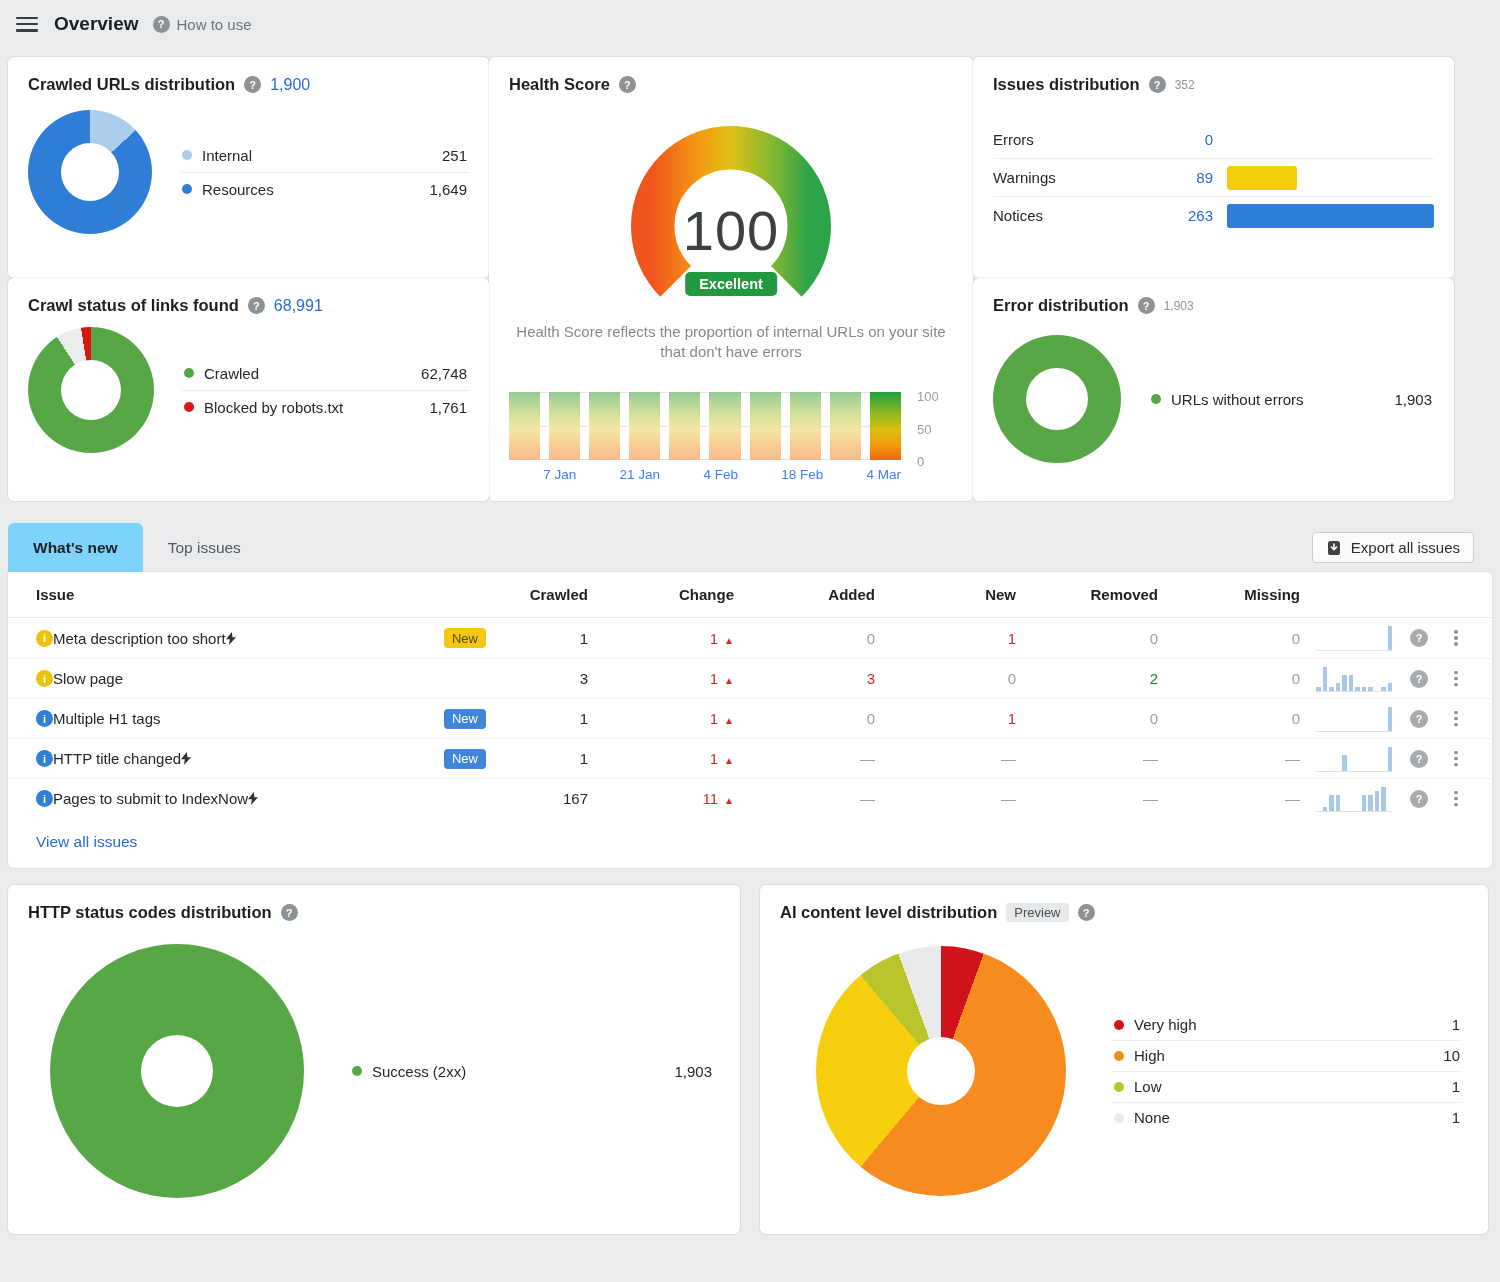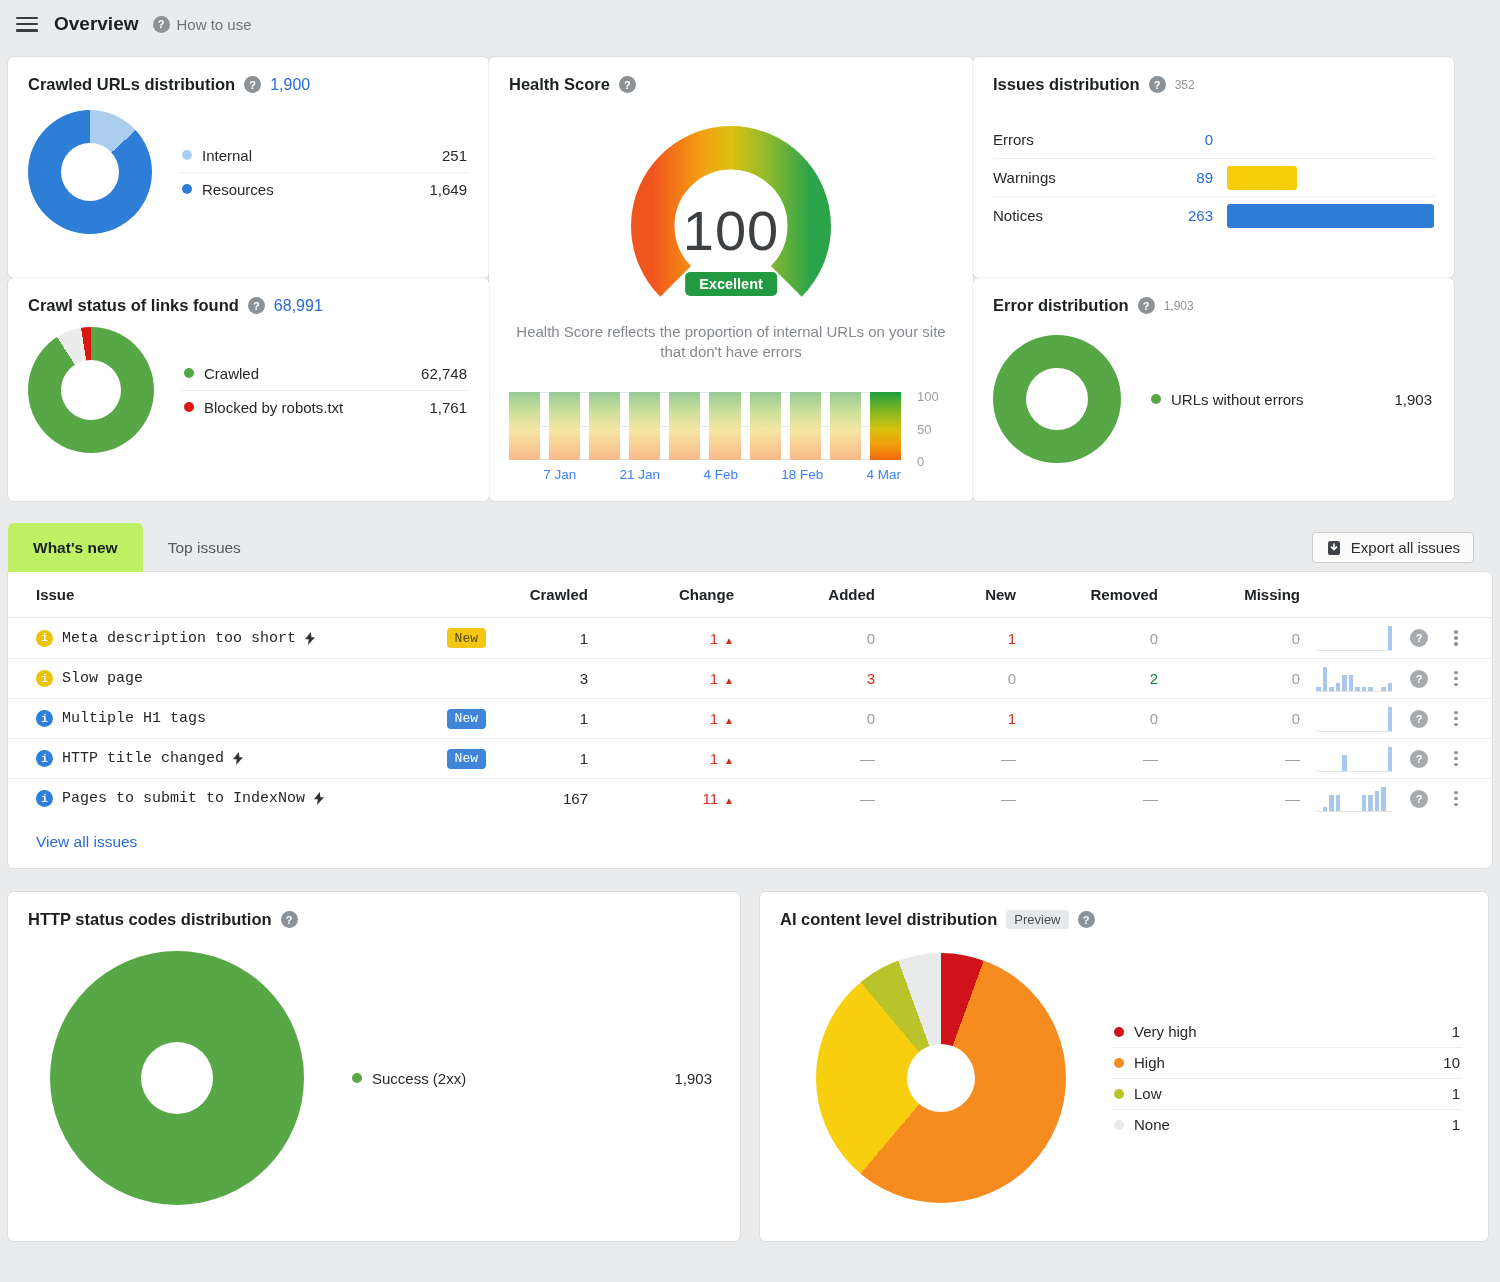--- a/index.html
+++ b/index.html
@@ -63,32 +63,32 @@
   .hbar-row { display: grid; grid-template-columns: 150px 56px 1fr; align-items: center; height: 38px; gap: 14px; }
   .hbar-row + .hbar-row { border-top: 1px solid #eceeef; }
   .hbar-label { color: #26292b; }
   .hbar-val { text-align: right; color: #2a6cd5; cursor: pointer; }
   .hbar-track { height: 24px; position: relative; }
   .hbar-fill { height: 100%; border-radius: 3px; }
   
   .issues-panel { margin-top: 22px; }
   .tabs-row { display: flex; align-items: center; height: 49px; }
   .tab { padding: 0 25px; height: 49px; display: flex; align-items: center; font-size: 15.5px; color: #54585c; cursor: pointer; }
-  .tab.active { background: #bef264; border-radius: 6px 6px 0 0; font-weight: bold; color: #1d2021; }
+  .tab.active { background: #7dd3fc; border-radius: 6px 6px 0 0; font-weight: bold; color: #1d2021; }
   .export-btn { margin-left: auto; margin-right: 18px; display: inline-flex; align-items: center; gap: 9px;
     background: #fbfbfc; border: 1px solid #c9cbcd; border-radius: 4px; height: 31px; padding: 0 13px;
     font-size: 15px; color: #2b2e30; cursor: pointer; }
   .panel-body { background: #fff; border-radius: 0 6px 6px 6px; box-shadow: 0 0 0 1px rgba(0,0,0,0.045); }
   .t-grid { display: grid; grid-template-columns: minmax(0,1fr) 92px 146px 141px 141px 142px 142px 98px 42px 32px; align-items: center; }
   .t-head { height: 46px; padding: 0 20px 0 28px; font-weight: bold; color: #202325; border-bottom: 1px solid #e7e9ea; }
   .t-head .hc { text-align: right; }
   .t-head .hc.first { text-align: left; }
   .t-row { height: 40px; padding: 0 20px 0 28px; }
   .t-row + .t-row { border-top: 1px solid #eef0f1; }
-  .cell-issue { display: flex; align-items: center; gap: 9px; min-width: 0; font-family: Liberation Mono, monospace; }
+  .cell-issue { display: flex; align-items: center; min-width: 0; }
   .sev { width: 17px; height: 17px; border-radius: 50%; color: #fff; font-size: 11px; font-weight: bold;
          display: inline-flex; align-items: center; justify-content: center; flex: none; }
   .sev::after { content: "i"; }
   .sev.warning { background: #eec20a; }
   .sev.notice  { background: #2f80d8; }
   .issue-label { color: #24272a; cursor: pointer; white-space: nowrap; overflow: hidden; text-overflow: ellipsis; }
   .bolt { flex: none; display: inline-flex; }
   .badge { font-size: 13px; padding: 2.5px 8px; border-radius: 4px; margin-left: auto; margin-right: 10px; flex: none; }
   .badge.yellow { background: #f4c714; color: #584a06; }
   .badge.blue   { background: #3f86d9; color: #fff; }
@@ -99,21 +99,21 @@
   .tone-green { color: #15813a; }
   .tri::after { content: "▲"; font-size: 10px; margin-left: 6px; }
   .cell-spark { display: flex; justify-content: flex-end; padding-right: 6px; }
   .spark { width: 76px; height: 26px; display: flex; align-items: flex-end; gap: 2px; border-bottom: 1px solid #e1e3e5; }
   .spark i { flex: 1; background: #a8c9e9; display: block; }
   .cell-ic { display: flex; justify-content: center; }
   .kebab { display: inline-flex; flex-direction: column; gap: 2.6px; padding: 4px 6px; cursor: pointer; }
   .kebab i { width: 3.6px; height: 3.6px; border-radius: 50%; background: #8e9398; }
   .view-all { display: inline-block; color: #2a6cd5; padding: 15px 0 17px 28px; cursor: pointer; font-size: 15.5px; }
   
-  .grid-bottom { display: grid; grid-template-columns: 732px 728px; gap: 20px; margin-top: 24px; }
+  .grid-bottom { display: grid; grid-template-columns: 732px 728px; gap: 20px; margin-top: 17px; }
   .big-chart-row { display: flex; align-items: center; height: 290px; margin-top: 4px; }
   .big-chart-row .donut { margin-left: 22px; }
   .big-chart-row .legend { margin-left: 46px; margin-right: 6px; }
   .legend.multi .lg-row { padding: 6.5px 2px; }
 </style>
 </head>
 <body>
 
 <header class="topbar">
   <div class="hamburger">

